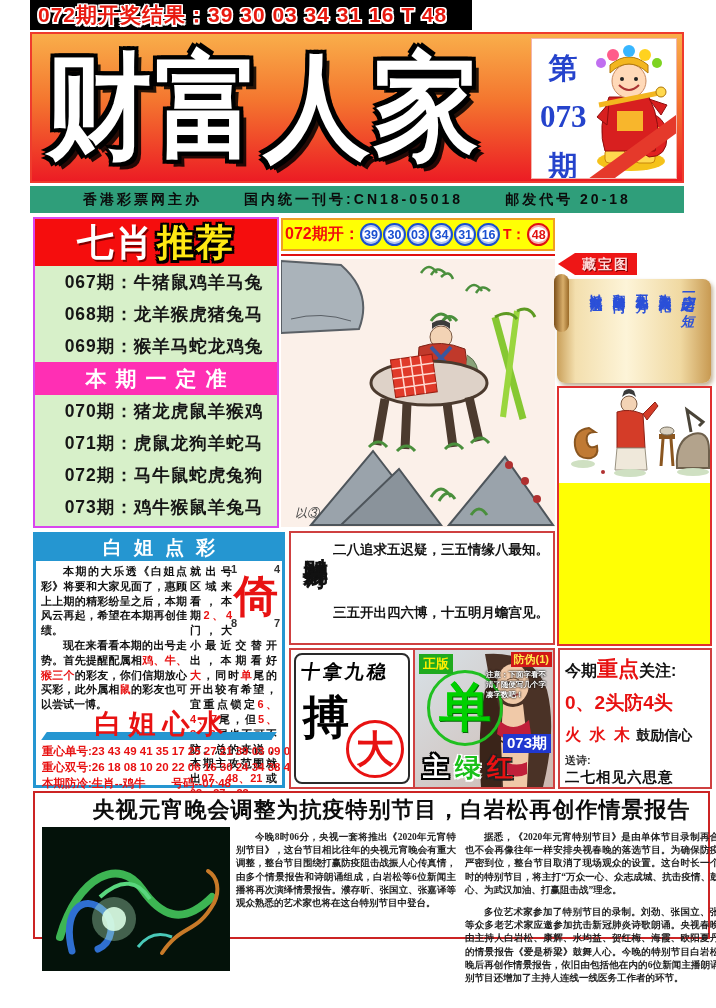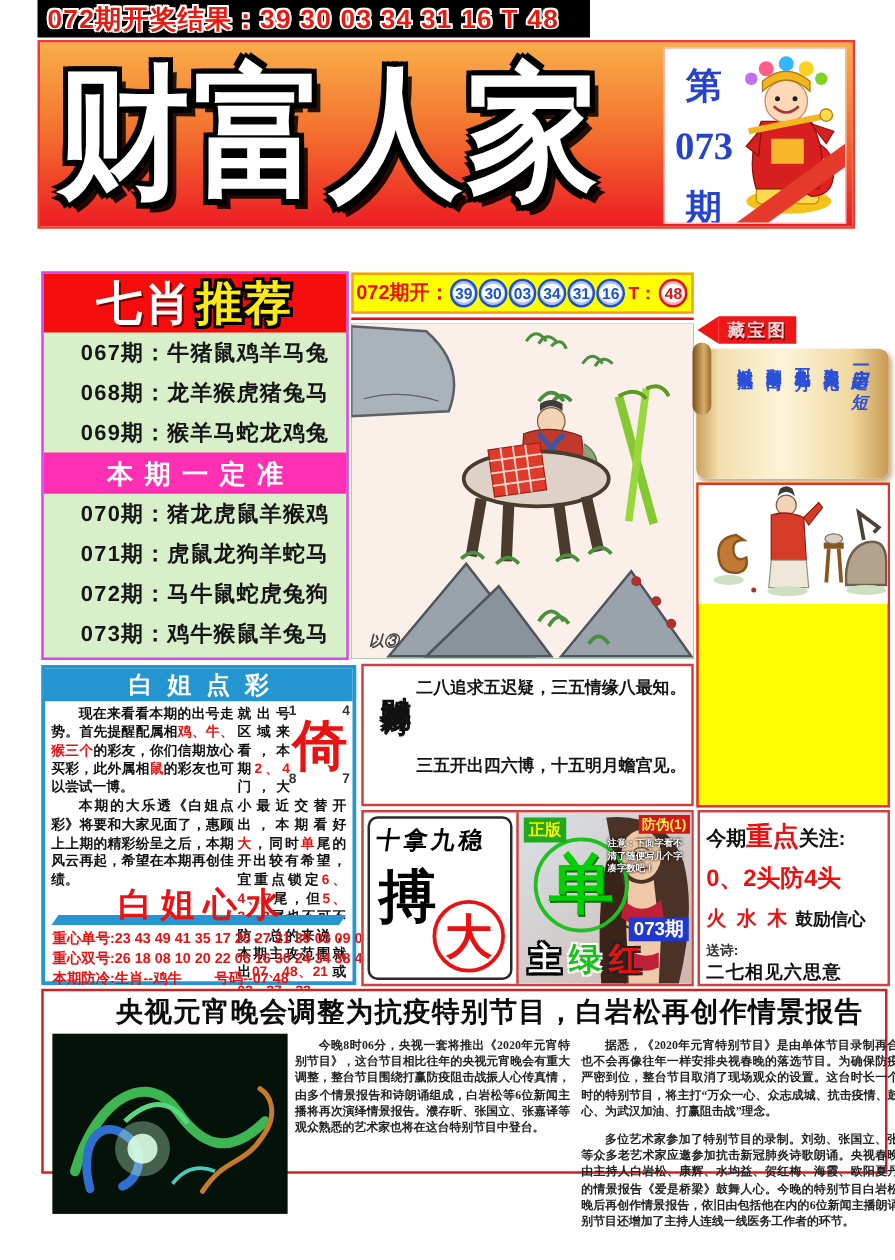--- a/index.html
+++ b/index.html
@@ -44,21 +44,21 @@
   .drawbar{left:281px;top:218px;width:274px;height:33px;border:2px solid #f0a020;background:#ffff04;
     box-sizing:border-box;display:flex;align-items:center;padding:0 2px;}
   .draw-label{color:#f20d0d;font-size:16px;font-weight:900;white-space:nowrap;}
   .ball{width:23px;height:23px;border-radius:50%;background:#fff;border:2px solid #1a4fd0;color:#1a4fd0;
     font-size:12.5px;font-weight:900;display:flex;align-items:center;justify-content:center;margin-right:1px;box-sizing:border-box;
     box-shadow:inset 0 2px 0 rgba(26,79,208,.35), inset 0 -2px 0 rgba(26,79,208,.35);}
   .ball.red{border-color:#e01010;color:#e01010;box-shadow:inset 0 2px 0 rgba(224,16,16,.35), inset 0 -2px 0 rgba(224,16,16,.35);}
   .tlabel{color:#f20d0d;font-size:14px;font-weight:900;margin:0 2px;}
   .redline{left:281px;top:254px;width:274px;height:0;border-top:2px solid #e01010;}
 
-  .painting{left:281px;top:259px;width:274px;height:268px;background:#15803d;font-weight:bold;}
+  .painting{left:281px;top:259px;width:274px;height:268px;background:#0ea5e9;}
 
   
   .arrowwrap{left:558px;top:252px;height:24px;display:flex;align-items:center;}
   .arrow-tri{width:0;height:0;border-top:11px solid transparent;border-bottom:11px solid transparent;border-right:17px solid #ee1616;}
   .arrow-label{background:#ee1616;color:#ffd9d9;font-weight:900;font-size:14px;height:22px;line-height:22px;
     padding:0 7px;letter-spacing:2px;text-shadow:1px 1px 0 #7d0000;}
   .scroll{left:557px;top:279px;width:154px;height:104px;border-radius:8px;position:absolute;
     background:linear-gradient(90deg,#caa05a 0,#f3dfae 12%,#fdf4d8 45%,#f0d9a2 80%,#c89a52 100%);
     box-shadow:2px 3px 4px rgba(120,80,20,.45);}
   .scroll-curl{position:absolute;left:-3px;top:-5px;width:15px;height:58px;border-radius:8px;
@@ -180,20 +180,25 @@
         <circle cx="62" cy="14" r="6" fill="#ffd21f"></circle>
           <circle cx="74" cy="22" r="5" fill="#7ed321"></circle>
         <circle cx="18" cy="22" r="5" fill="#c06ff0"></circle>
         <path d="M16 64 L76 52" stroke="#f3b61f" stroke-width="5"></path>
         <circle cx="78" cy="51" r="5" fill="#ffd94e" stroke="#b07708"></circle>
       </svg>
       <div class="ribbon"></div>
     </div>
   </div>
 
+  <div class="abs infobar">
+    <span>香港彩票网主办</span>
+    <span>国内统一刊号:CN18-05018</span>
+    <span>邮发代号 20-18</span>
+  </div>
 
   <div class="abs sevenbox">
     <div class="svheader">
       <span class="sv-l">七肖</span>
       <span class="sv-r">推荐</span>
     </div>
     <div class="svrow">067期：牛猪鼠鸡羊马兔</div>
     <div class="svrow">068期：龙羊猴虎猪兔马</div>
     <div class="svrow">069期：猴羊马蛇龙鸡兔</div>
     <div class="svdivider">本期一定准</div>
@@ -285,22 +290,22 @@
       <path d="M132 44 L128 22 L144 34 L140 38" stroke="#4a4438" stroke-width="3" fill="none"></path>
       <ellipse cx="134" cy="84" rx="16" ry="4" fill="#cfe0c2"></ellipse>
       <circle cx="44" cy="84" r="2" fill="#b03030"></circle>
     </svg>
   </div>
 
   <div class="abs baijiebox">
     <div class="bjheader">白姐点彩</div>
     <div class="bjbody">
       <div class="bjcolL">
+        <p>本期的大乐透《白姐点彩》将要和大家见面了，惠顾上上期的精彩纷呈之后，本期风云再起，希望在本期再创佳绩。</p>
         <p><span>现在来看看本期的出号走势。首先提醒配属相</span><span class="r">鸡、牛、猴三个</span><span>的彩友，你们信期放心买彩，此外属相</span><span class="r">鼠</span><span>的彩友也可以尝试一博。</span></p>
-        <p>本期的大乐透《白姐点彩》将要和大家见面了，惠顾上上期的精彩纷呈之后，本期风云再起，希望在本期再创佳绩。</p>
       </div>
       <div class="bjcolR">
         <span class="yicluster">
           <span class="ycn tl">1</span>
           <span class="ycn tr">4</span>
           <span class="ycn bl">8</span>
           <span class="ycn br">7</span>
           <span class="yichar">倚</span>
         </span><span>就出号区域来看，本期</span><span class="r">2、4</span><span>门，大小最近交替开出，本期看好</span><span class="r">大</span><span>，同时</span><span class="r">单</span><span>尾的开出较有希望，宜重点锁定</span><span class="r">6、4、7</span><span>尾，但</span><span class="r">5、3、2</span><span>尾也不可不防。总的来说，本期主攻范围就出</span><span class="r">07、48、21</span><span> 或</span><span class="r">03、37、23</span><span>。</span>
       </div>

